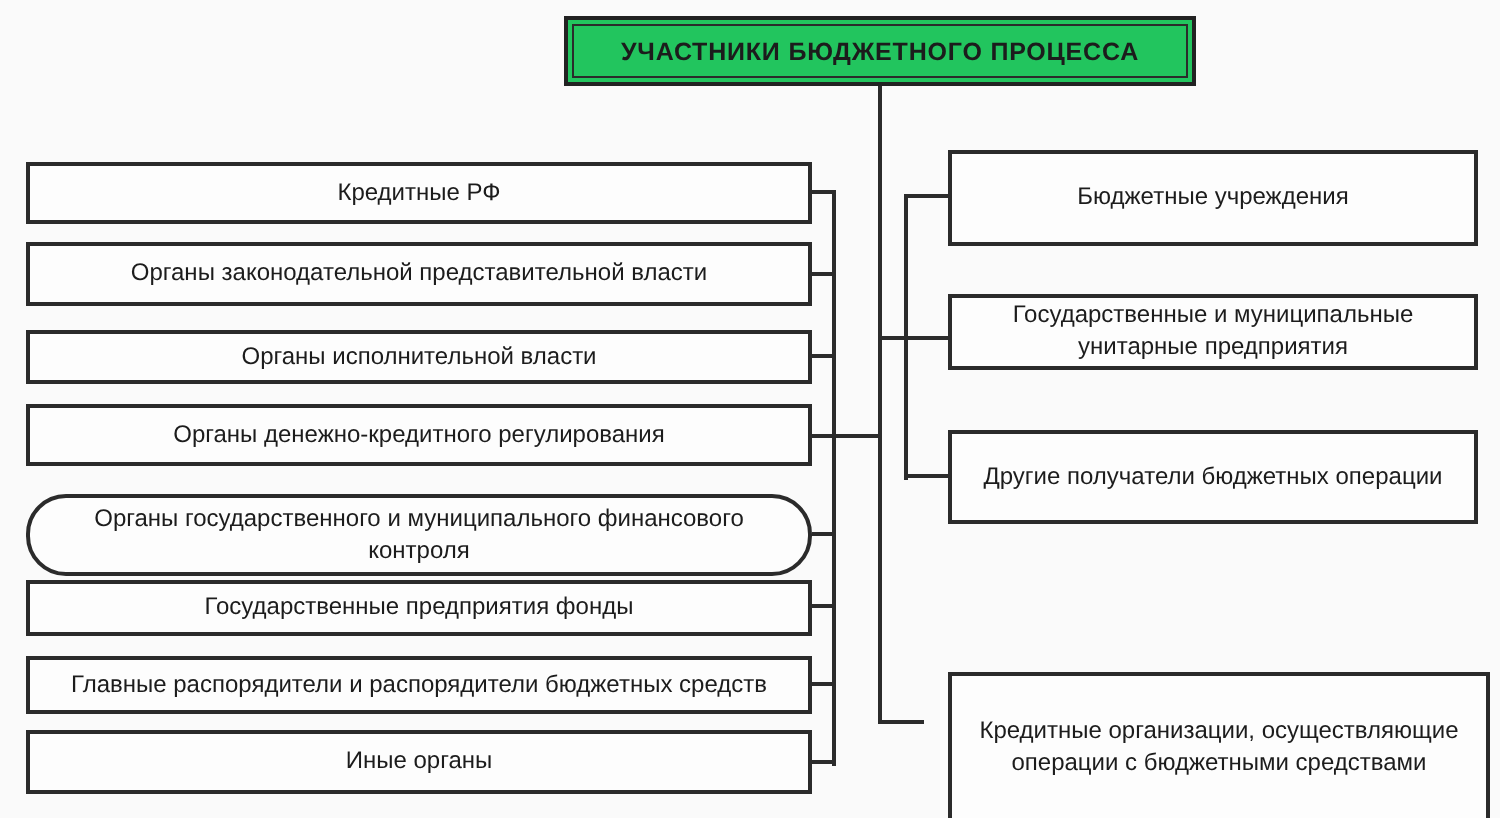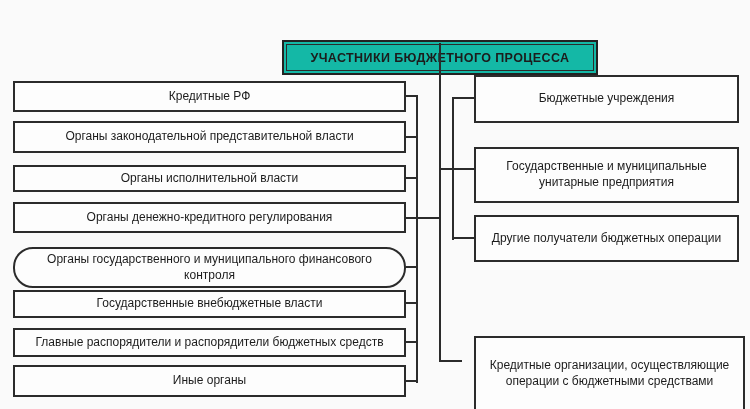--- a/index.html
+++ b/index.html
@@ -29,23 +29,22 @@
     justify-content: center;
     text-align: center;
     font-size: 12px;
     line-height: 1.3;
     padding: 1px 6px;
   }
   .title-outer {
     position: absolute;
     box-sizing: border-box;
     border: 2px solid #222;
-    background: #14b8a6;
+    background: #22c55e;
     padding: 2px;
-    margin-top: 32px;
   }
   .title-inner {
     box-sizing: border-box;
     width: 100%;
     height: 100%;
     border: 1px solid #2b2b2b;
     display: flex;
     align-items: center;
     justify-content: center;
     text-align: center;
@@ -83,22 +82,22 @@
   <div class="line" style="left:452px; top:97px; width:22px; height:2px;"></div>
   <div class="line" style="left:439px; top:168px; width:35px; height:2px;"></div>
   <div class="line" style="left:452px; top:237px; width:22px; height:2px;"></div>
   <div class="line" style="left:439px; top:360px; width:23px; height:2px;"></div>
 
   <div class="box" style="left:13px; top:81px; width:393px; height:31px;">Кредитные РФ</div>
   <div class="box" style="left:13px; top:121px; width:393px; height:32px;">Органы законодательной представительной власти</div>
   <div class="box" style="left:13px; top:165px; width:393px; height:27px;">Органы исполнительной власти</div>
   <div class="box" style="left:13px; top:202px; width:393px; height:31px;">Органы денежно-кредитного регулирования</div>
   <div class="box" style="left:13px; top:247px; width:393px; height:41px;border-radius:20px;">Органы государственного и муниципального финансового контроля</div>
-  <div class="box" style="left:13px; top:290px; width:393px; height:28px;">Государственные внебюджетные власти</div>
+  <div class="box" style="left:13px; top:290px; width:393px; height:28px;">Государственные предприятия фонды</div>
   <div class="box" style="left:13px; top:328px; width:393px; height:29px;">Главные распорядители и распорядители бюджетных средств</div>
   <div class="box" style="left:13px; top:365px; width:393px; height:32px;">Иные органы</div>
 
   <div class="box" style="left:474px; top:75px; width:265px; height:48px;">Бюджетные учреждения</div>
-  <div class="box" style="left:474px; top:147px; width:265px; height:56px; padding:1px 24px;">Государственные и муниципальные унитарные предприятия</div>
+  <div class="box" style="left:474px; top:147px; width:265px; height:38px; padding:1px 24px;">Государственные и муниципальные унитарные предприятия</div>
   <div class="box" style="left:474px; top:215px; width:265px; height:47px;">Другие получатели бюджетных операции</div>
   <div class="box" style="left:474px; top:336px; width:271px; height:75px; padding:1px 10px;">Кредитные организации, осуществляющие операции с бюджетными средствами</div>
 
 </div>
 
 </body></html>

